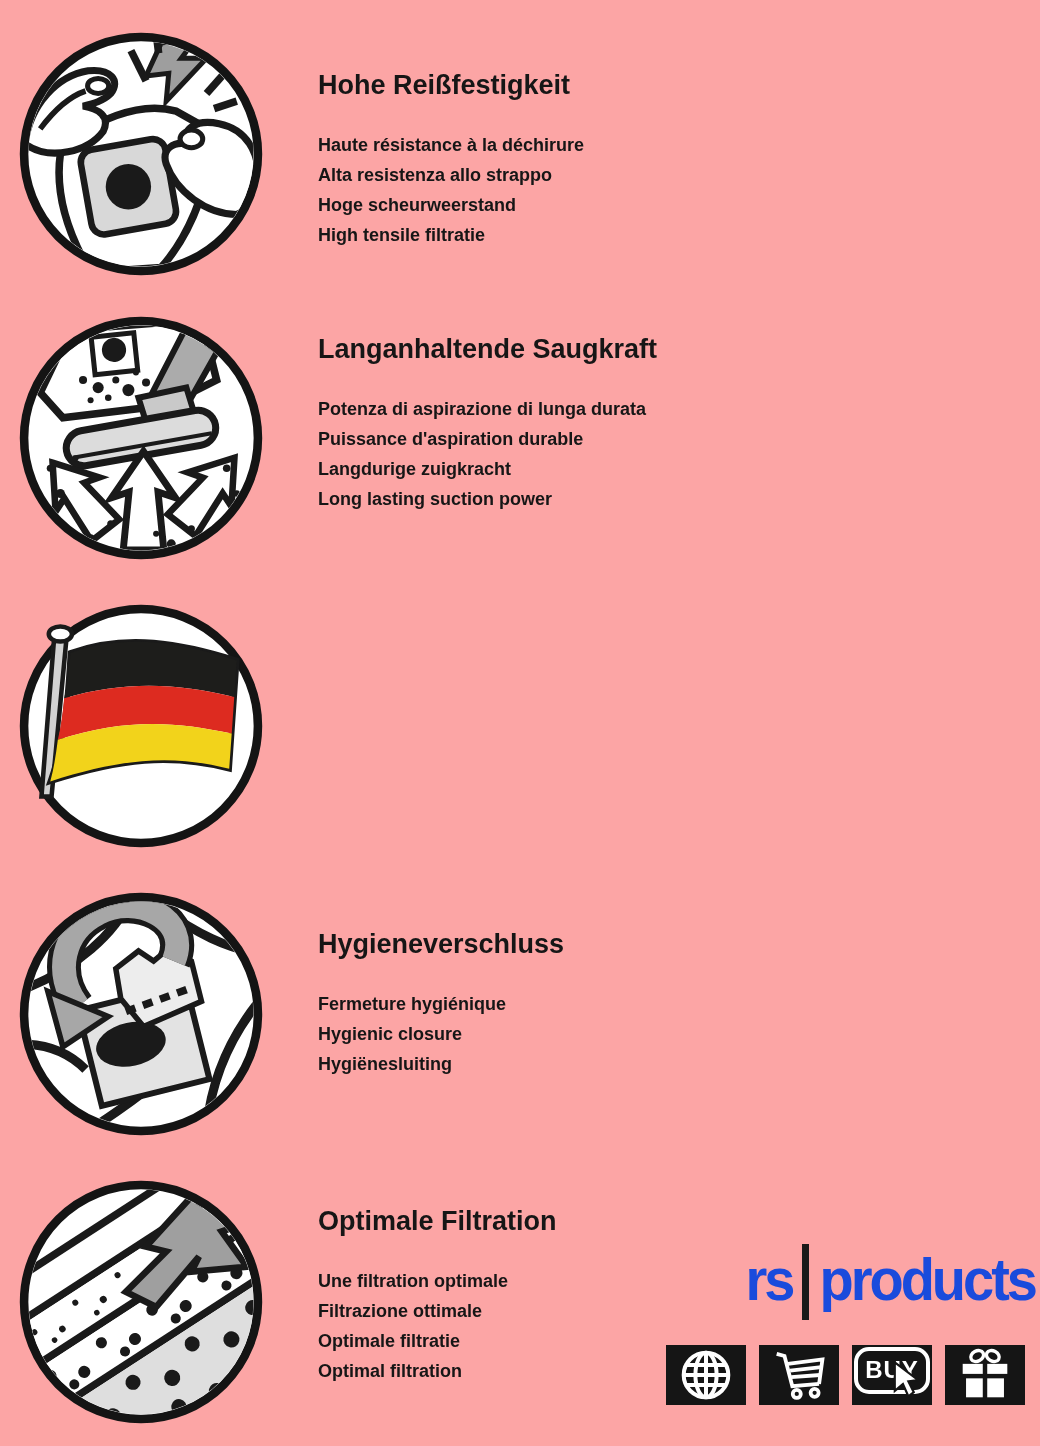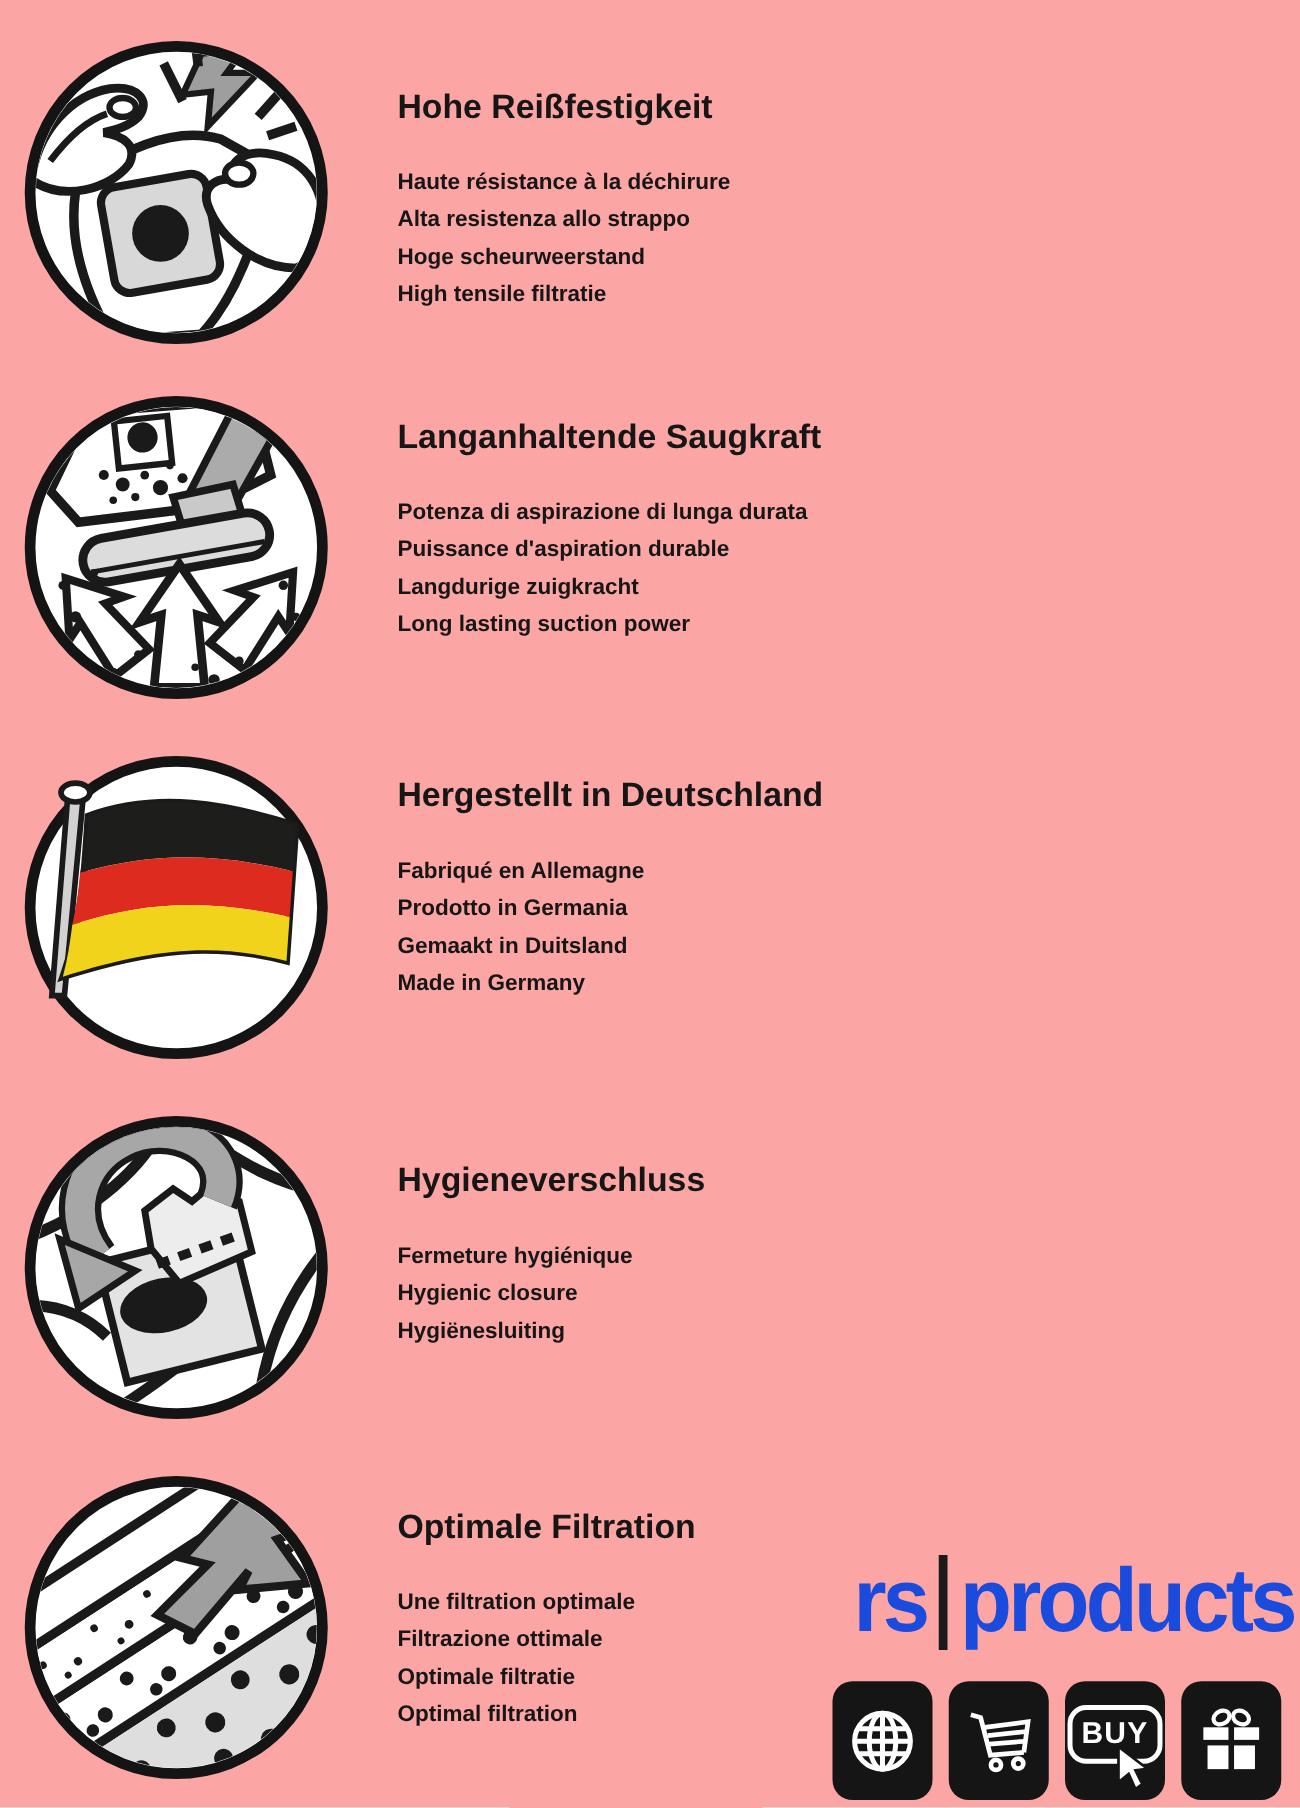--- a/index.html
+++ b/index.html
@@ -12,28 +12,28 @@
   .feature-title{margin:0;font-size:27px;line-height:30px;font-weight:bold;letter-spacing:0;}
   .feature-lines{margin-top:30px;font-size:18px;line-height:30px;font-weight:bold;}
   
   .s1{top:28px;}  .s1 .texts{top:42px;}
   .s2{top:312px;} .s2 .texts{top:22px;}
   .s3{top:600px;} .s3 .texts{top:21px;}
   .s4{top:888px;} .s4 .texts{top:41px;}
   .s5{top:1176px;}.s5 .texts{top:30px;}
   
   .brand-logo{position:absolute;top:1238px;right:5px;display:flex;align-items:flex-end;
-              font-weight:bold;font-size:68px;line-height:90px;letter-spacing:-3px;
+              font-weight:bold;font-size:56px;line-height:90px;letter-spacing:-3px;
               color:#1a4bdc;white-space:nowrap;}
   .brand-bar{display:inline-block;width:7px;height:76px;background:#1a1a1a;
              margin:0 10px 8px 10px;}
   .brand-logo .word{transform:scaleY(1.06);transform-origin:bottom;}
   .brand-icons{position:absolute;top:1345px;right:15px;display:flex;gap:13px;}
-  .sq{width:80px;height:95px;background:#151515;position:relative;display:flex;
-      align-items:center;justify-content:center;border-radius:16px;}
+  .sq{width:80px;height:60px;background:#151515;position:relative;display:flex;
+      align-items:center;justify-content:center;}
   .sq svg{display:block;}
   .buy-box{border:4px solid #fff;border-radius:15px;color:#fff;font-weight:bold;
            font-size:24px;letter-spacing:1px;padding:5px 7px 6px 7px;margin-top:-10px;
            font-family:"Liberation Sans",sans-serif;}
   .buy-cursor{position:absolute;right:8px;bottom:6px;}
 </style>
 </head>
 <body>
 
 <div class="page">
@@ -145,29 +145,20 @@
     <div class="icon-circle">
       <svg viewBox="0 0 100 100">
         <circle cx="50" cy="50" r="46.4" fill="#fff" stroke="#141414" stroke-width="3.4"></circle>
         <polygon points="15.5,15.5 20.5,14.5 14.5,78 10.5,78" fill="#d2d2d2" stroke="#1a1a1a" stroke-width="1.8"></polygon>
         <ellipse cx="18" cy="13.5" rx="4.6" ry="3" fill="#fff" stroke="#1a1a1a" stroke-width="1.8"></ellipse>
         <path d="M22,21 C44,13 66,17 88,24 L85,67 C62,61 42,63 14,72 C20,55 21,38 22,21 Z" fill="none" stroke="#1a1a1a" stroke-width="2.2"></path>
         <path d="M22,21 C44,13 66,17 88,24 L87,38.5 C64,33 44,32 19.5,39 C21,33 21.7,27 22,21 Z" fill="#1d1d1b"></path>
         <path d="M19.5,39 C44,32 64,33 87,38.5 L86,53 C63,48 43,47 17,55.5 C18.3,50 19,44.5 19.5,39 Z" fill="#dd2b20"></path>
         <path d="M17,55.5 C43,47 63,48 86,53 L85,67 C62,61 42,63 14,72 C15.5,66.5 16.3,61 17,55.5 Z" fill="#f2d31b"></path>
       </svg>
-    </div>
-    <div class="texts">
-      <h2 class="feature-title">Hergestellt in Deutschland</h2>
-      <div class="feature-lines">
-        <div>Fabriqué en Allemagne</div>
-        <div>Prodotto in Germania</div>
-        <div>Gemaakt in Duitsland</div>
-        <div>Made in Germany</div>
-      </div>
     </div>
   </section>
 
   <section class="feature s4">
     <div class="icon-circle">
       <svg viewBox="0 0 100 100">
         <defs>
             <clipPath id="c4">
               <circle cx="50" cy="50" r="44.6"></circle>
             </clipPath>

